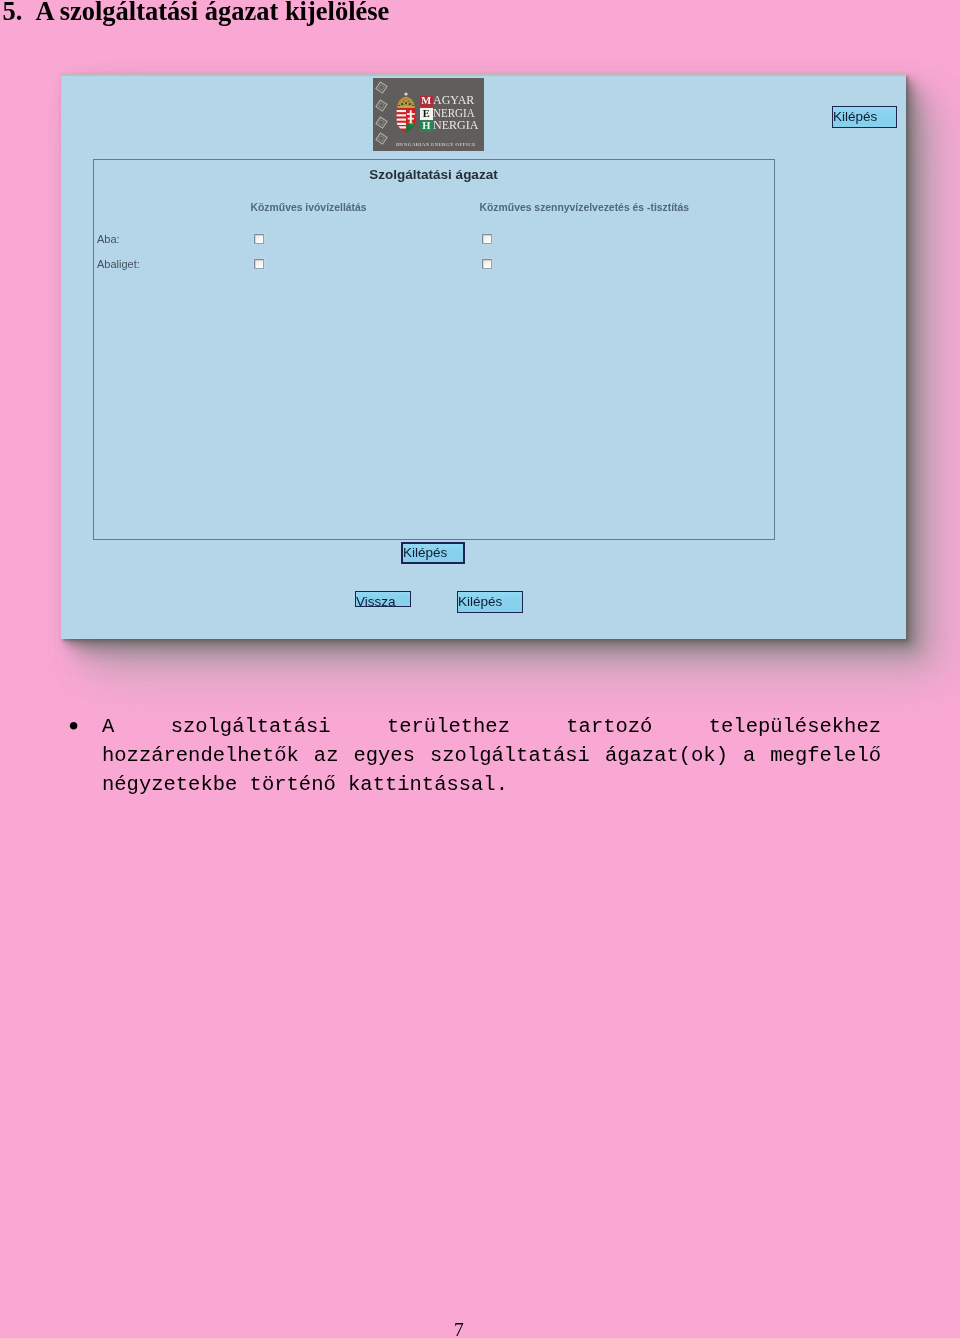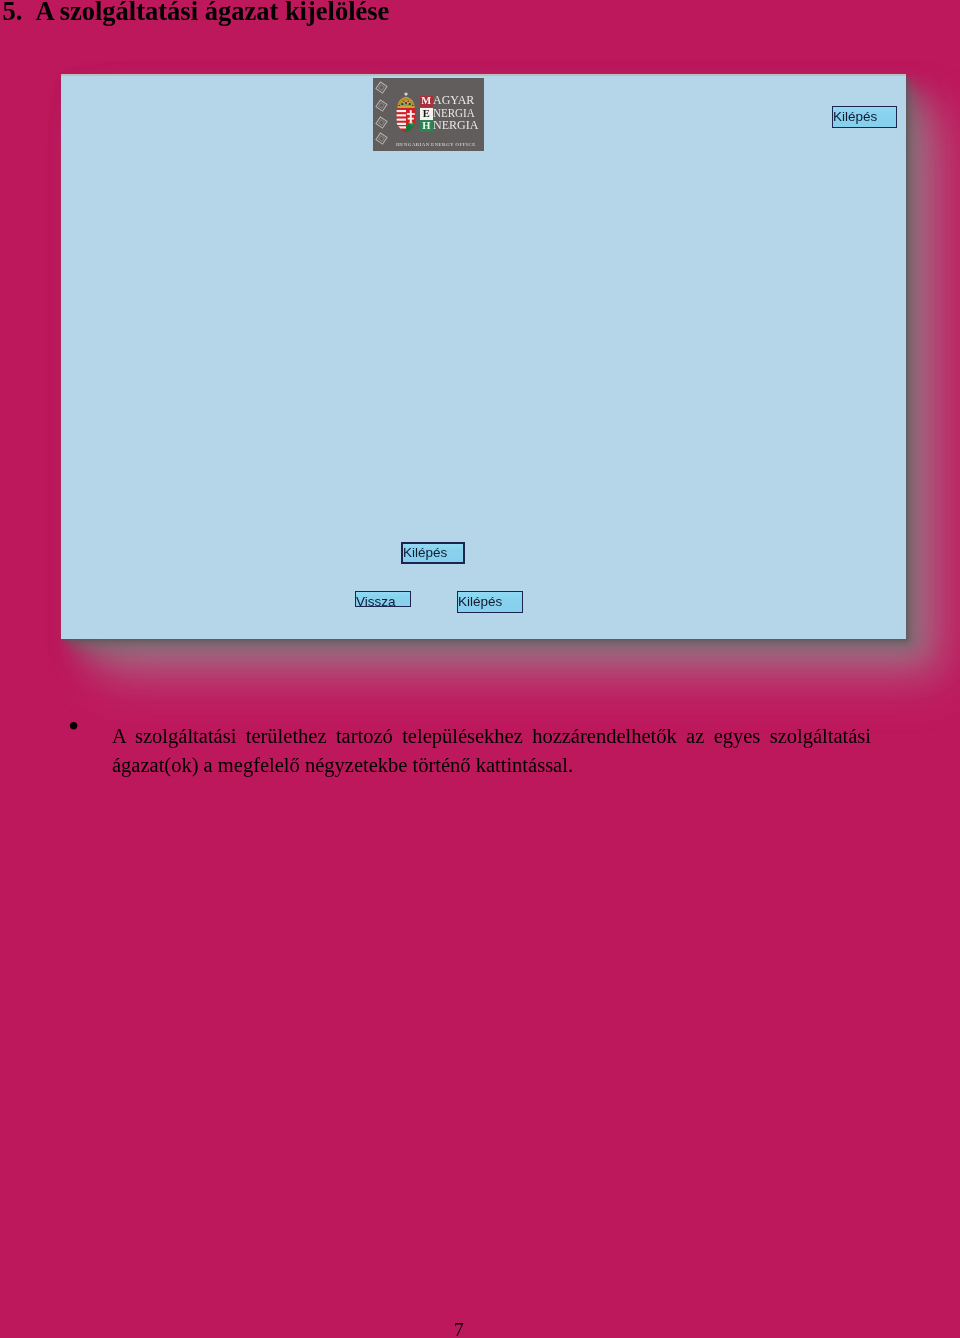--- a/index.html
+++ b/index.html
@@ -1,26 +1,26 @@
 <!DOCTYPE html>
 <html><head>
 <meta charset="utf-8">
 <title>doc</title>
 <style>
   html,body{margin:0;padding:0;}
   body{width:960px;height:1338px;background:#ffffff;font-family:"Liberation Serif",serif;overflow:hidden;}
-  .page{position:relative;width:960px;height:1338px;background:#be185d;}
+  .page{position:relative;width:960px;height:1338px;background:#f9a8d4;}
 
   
   .heading{position:absolute;left:2.5px;top:-1px;font-size:26.5px;font-weight:bold;color:#000;line-height:24px;white-space:nowrap;}
   .heading .num{margin-right:13px;}
 
   .bullet-block{position:absolute;left:102px;top:712px;width:779px;font-size:20.5px;line-height:29px;color:#000;}
   .bullet-block .marker{position:absolute;left:-34px;top:1.5px;font-size:32px;line-height:25px;}
-  .bullet-block p{margin:10px;text-align:justify;}
+  .bullet-block p{margin:0;text-align:justify;font-family:Liberation Mono, monospace;}
   .pagenum{position:absolute;left:454px;top:1319px;text-align:left;font-size:19.5px;color:#000;}
 
   
   .shot{
     position:absolute;left:61px;top:74px;width:845px;height:563px;
     background:#b5d5e8;
     font-family:"Liberation Sans",sans-serif;
     -webkit-font-smoothing:antialiased;
     box-shadow: 2px 2px 3px rgba(85,85,85,.62), 6px 6px 9px rgba(95,95,95,.56), 14px 14px 18px rgba(115,115,115,.50), 26px 26px 32px rgba(145,145,145,.42), 40px 40px 48px rgba(175,175,175,.33);
     border-top:2px solid #bdbdbd;
@@ -138,20 +138,34 @@
 
       <div class="lg-word" style="top:16.4px;">AGYAR</div>
       <div class="lg-word" style="top:28.9px;transform:scaleX(0.92);">NERGIA</div>
       <div class="lg-word" style="top:41.3px;">NERGIA</div>
 
       <div class="logo-sub">HUNGARIAN ENERGY OFFICE</div>
     </div>
 
     <div class="btn btn-exit">Kilépés</div>
 
+    <div class="panel">
+      <div class="panel-title">Szolgáltatási ágazat</div>
+
+      <div class="col-head" style="left:157px;">Közműves ivóvízellátás</div>
+      <div class="col-head" style="left:386px;">Közműves szennyvízelvezetés és -tisztítás</div>
+
+      <div class="row-label" style="left:3.5px;top:73px;">Aba:</div>
+      <div class="row-label" style="left:3.5px;top:98px;">Abaliget:</div>
+
+      <div class="cbx" style="left:160px;top:74px;"></div>
+      <div class="cbx" style="left:388px;top:74px;"></div>
+      <div class="cbx" style="left:160px;top:99px;"></div>
+      <div class="cbx" style="left:388px;top:99px;"></div>
+    </div>
 
     <div class="btn btn-save">Kilépés</div>
     <div class="btn btn-back">Vissza</div>
     <div class="btn btn-next">Kilépés</div>
    </div>
   </div>
 
   <div class="bullet-block">
     <span class="marker">•</span>
     <p>A szolgáltatási területhez tartozó településekhez hozzárendelhetők az egyes szolgáltatási ágazat(ok) a megfelelő négyzetekbe történő kattintással.</p>

